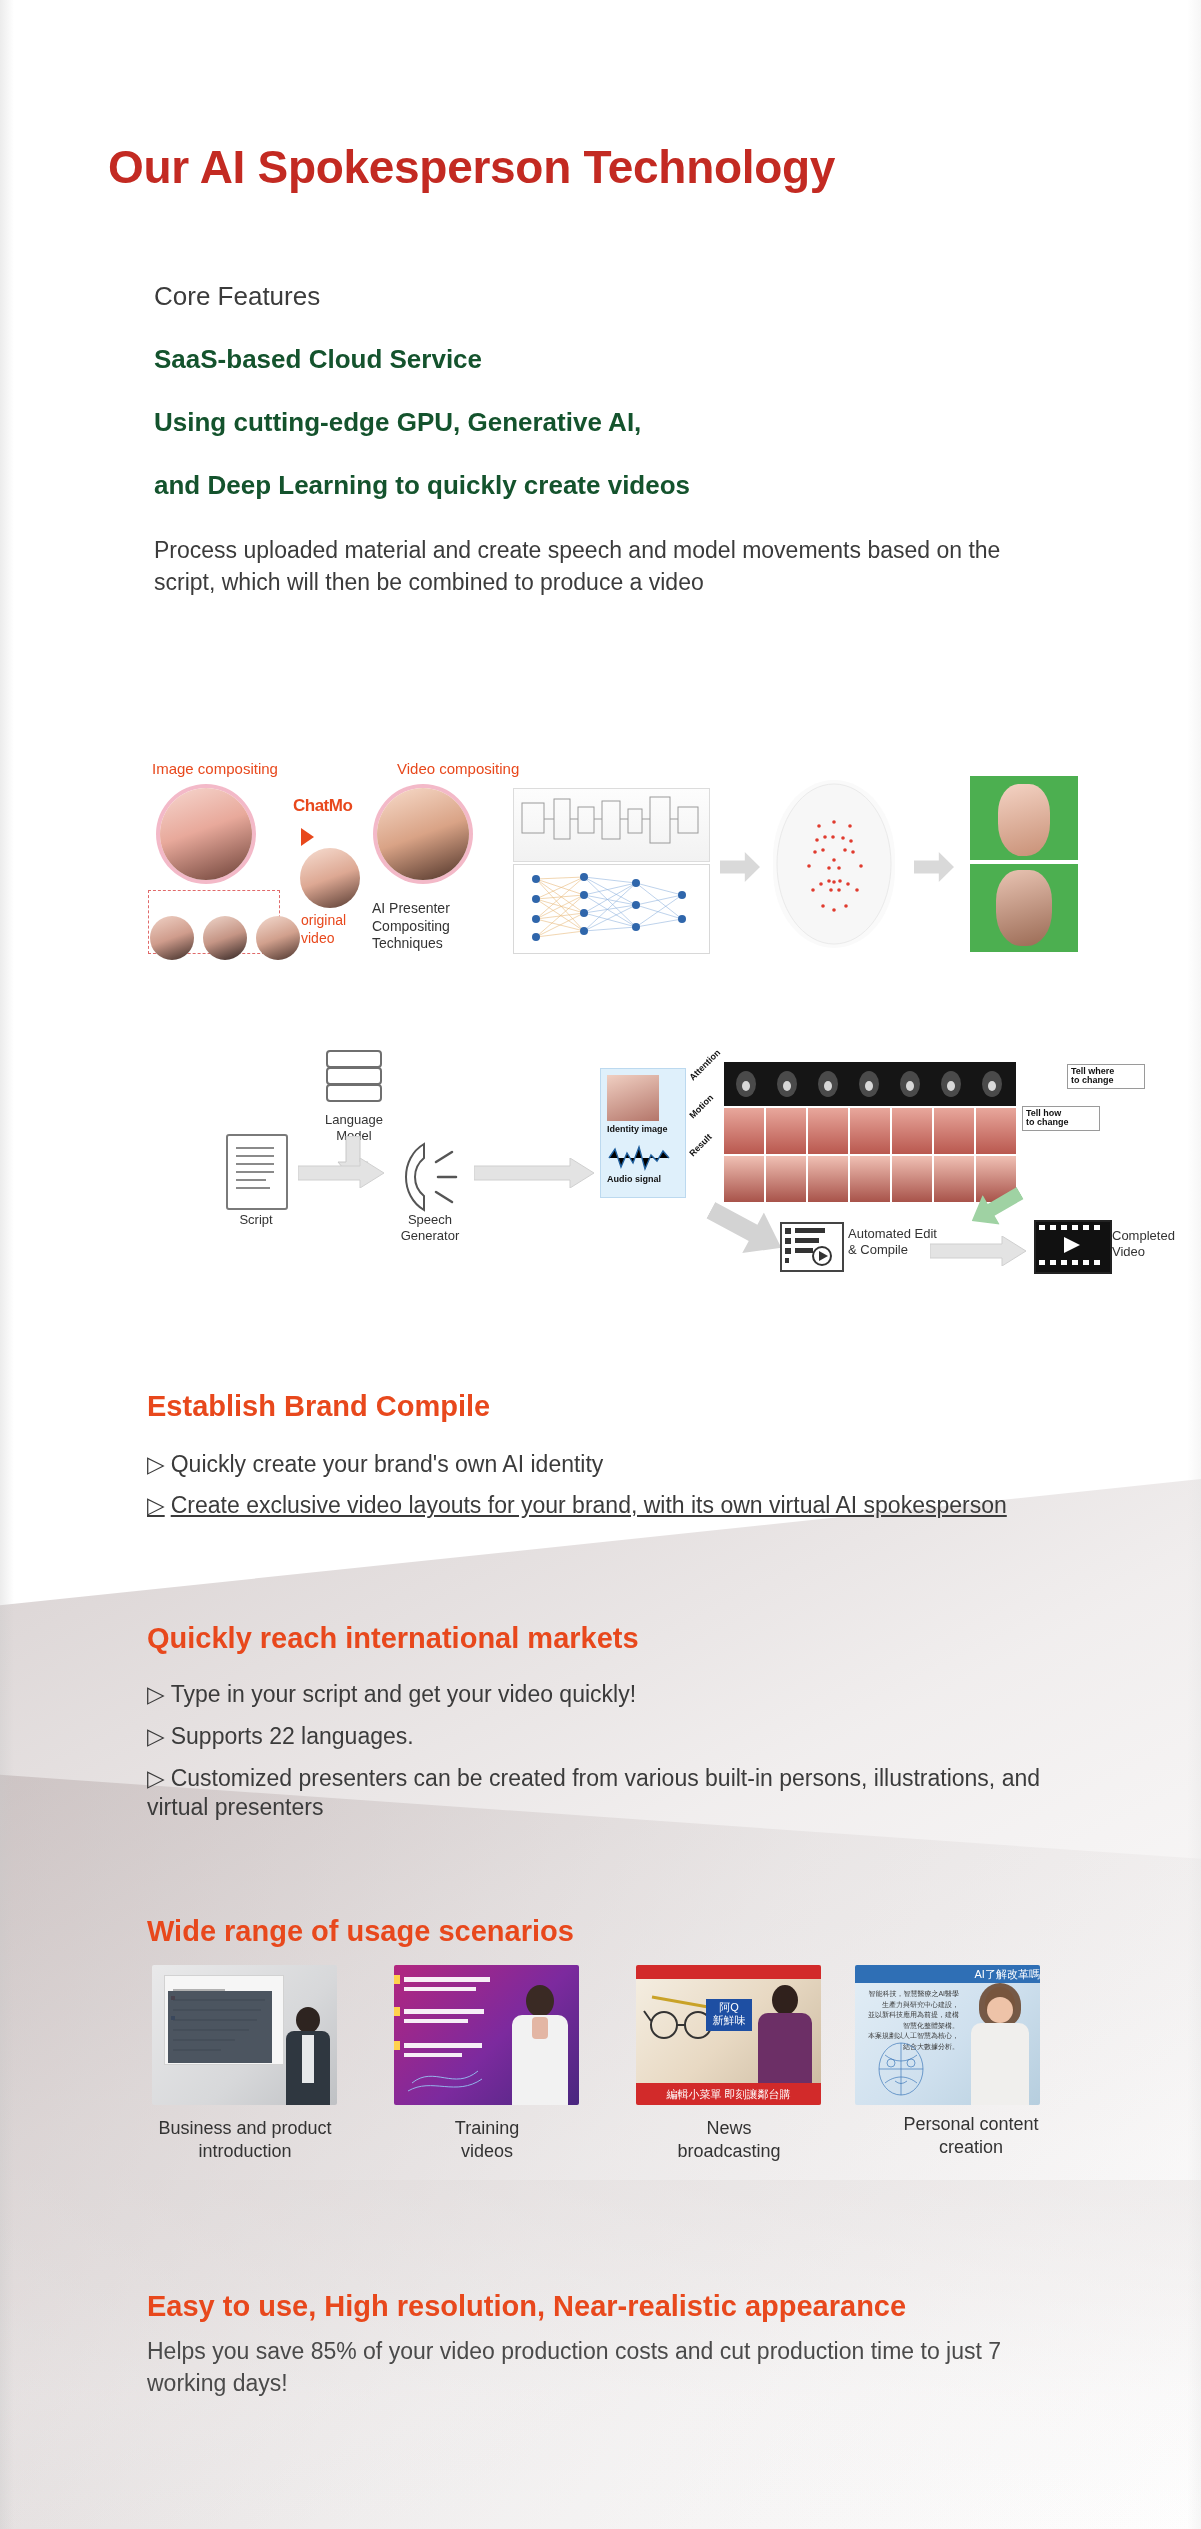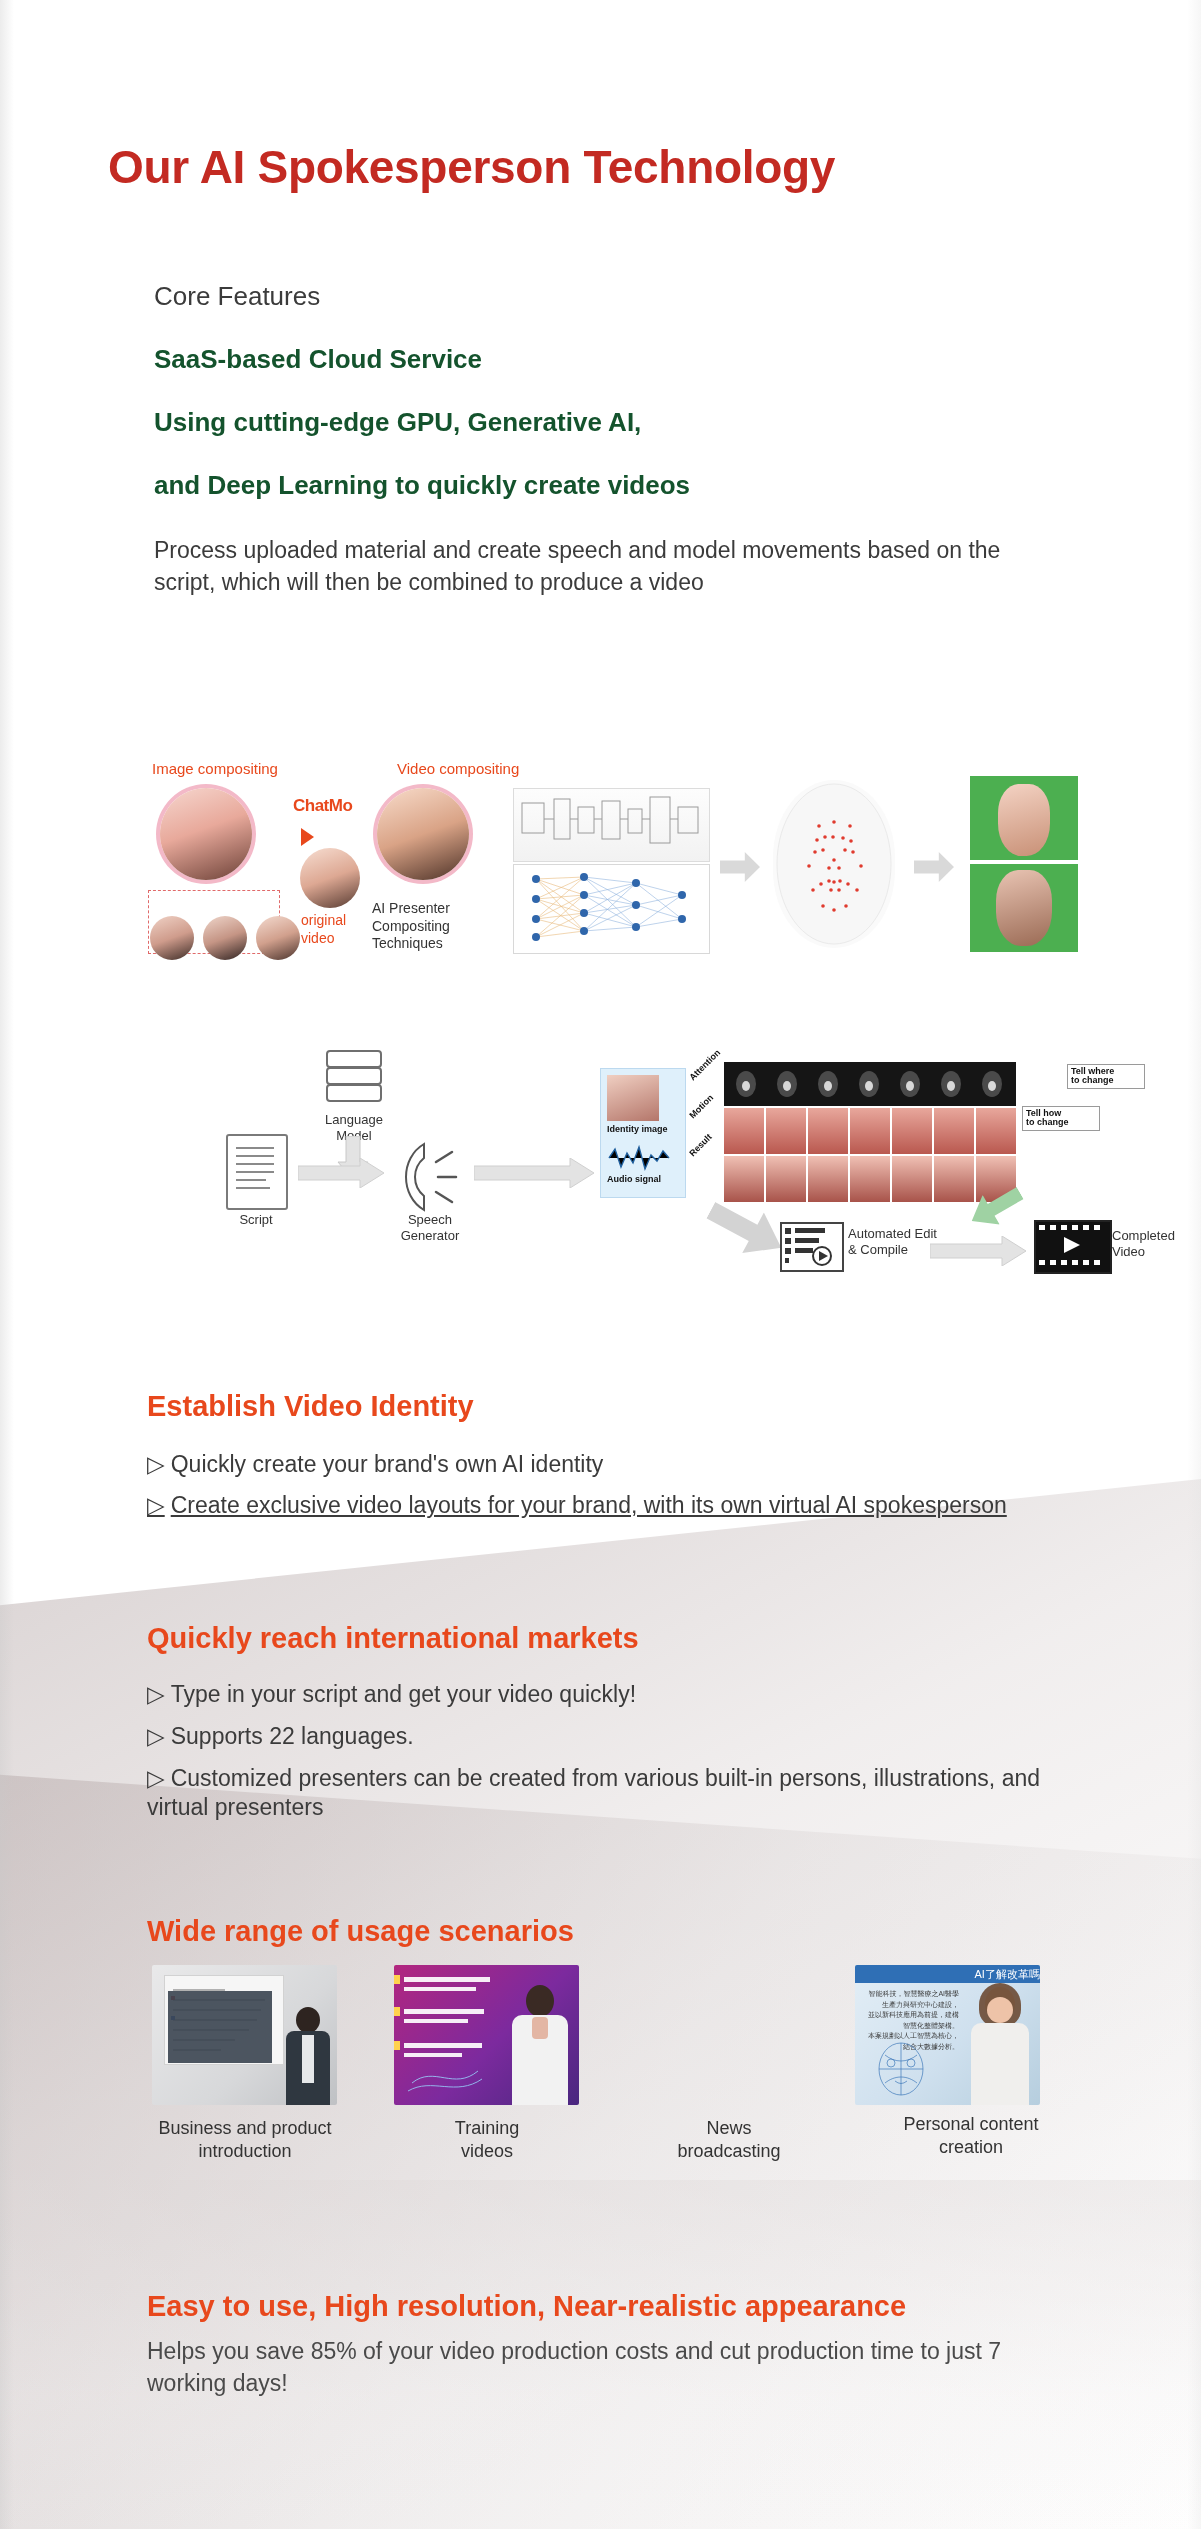--- a/index.html
+++ b/index.html
@@ -563,21 +563,21 @@
               <rect x="36" y="38" width="6" height="5"></rect>
             <rect x="47" y="38" width="6" height="5"></rect>
               <rect x="58" y="38" width="6" height="5"></rect>
           </g>
           <polygon points="28,15 44,23 28,31" fill="#fff"></polygon>
         </svg>
       </div>
       <div class="small-cap" style="left:1004px; top:188px; width:110px; text-align:left;">Completed<br>Video</div>
     </div>
 
-    <div class="sec-head" style="top:1390px;">Establish Video Identity</div>
+    <div class="sec-head" style="top:1390px;">Establish Brand Compile</div>
     <div class="bullet" style="top:1450px;">
       <span class="tri">▷</span><span>Quickly create your brand's own AI identity</span>
     </div>
     <div class="bullet" style="top:1491px;text-decoration:underline;">
       <span class="tri">▷</span><span>Create exclusive video layouts for your brand, with its own virtual AI spokesperson</span>
     </div>
 
     <div class="sec-head" style="top:1622px;">Quickly reach international markets</div>
     <div class="bullet" style="top:1680px;">
       <span class="tri">▷</span><span>Type in your script and get your video quickly!</span>
@@ -633,20 +633,40 @@
           </g>
         </svg>
         <div style="position:absolute; left:110px; top:20px; width:70px; height:120px;">
           <div style="position:absolute; left:22px; top:0; width:28px; height:32px; border-radius:50%; background:#3a2a24;"></div>
           <div style="position:absolute; left:8px; top:30px; width:56px; height:90px; background:#f2f2f2; border-radius:10px 10px 0 0;"></div>
           <div style="position:absolute; left:28px; top:32px; width:16px; height:22px; background:#e3b6a4; border-radius:4px;"></div>
         </div>
       </div>
       <div class="card-cap" style="left:230px; top:152px;">Training<br>videos</div>
 
+      <div class="card c3" style="left:484px; top:0;">
+        <div style="position:absolute; left:0; top:0; width:185px; height:14px; background:#d22a2a;"></div>
+        <div style="position:absolute; left:6px; top:26px; width:78px; height:56px;">
+          <svg width="78" height="56" viewBox="0 0 78 56">
+            <g stroke="#333" stroke-width="2" fill="none">
+              <circle cx="22" cy="34" r="13"></circle>
+                <circle cx="56" cy="34" r="13"></circle>
+                <path d="M35 34 H43"></path>
+              <path d="M9 30 L2 20 M69 30 L76 20"></path>
+            </g>
+            <path d="M10 6 L66 16" stroke="#c9a227" stroke-width="3"></path>
+          </svg>
+        </div>
+        <div style="position:absolute; left:70px; top:34px; width:46px; height:30px; background:#1e4fa3; color:#fff; font-size:11px; text-align:center; line-height:1.2; padding-top:2px;">阿Q<br>新鮮味</div>
+        <div style="position:absolute; left:112px; top:20px; width:70px; height:100px;">
+          <div style="position:absolute; left:24px; top:0; width:26px; height:30px; border-radius:50%; background:#30211c;"></div>
+          <div style="position:absolute; left:10px; top:28px; width:54px; height:72px; background:#6c2f66; border-radius:10px 10px 0 0;"></div>
+        </div>
+        <div style="position:absolute; left:0; top:118px; width:185px; height:22px; background:#d22a2a; color:#fff; font-size:11px; text-align:center; line-height:22px;">編輯小菜單 即刻讓鄰台購</div>
+      </div>
       <div class="card-cap" style="left:472px; top:152px;">News<br>broadcasting</div>
 
       <div class="card c4" style="left:703px; top:0;text-align:right;">
         <div style="position:absolute; left:0; top:0; width:185px; height:18px; background:#2f6fb5; color:#fff; font-size:11px; line-height:18px; padding-left:6px;">AI了解改革嗎?</div>
         <div style="position:absolute; left:8px; top:24px; width:96px; height:50px; font-size:7px; color:#3b3b3b; line-height:1.5;">
           智能科技，智慧醫療之AI醫學生產力與研究中心建設，<br>
           並以新科技應用為前提，建構智慧化整體架構。<br>
           本案規劃以人工智慧為核心，結合大數據分析。
         </div>
         <div style="position:absolute; left:12px; top:76px; width:68px; height:56px;">

